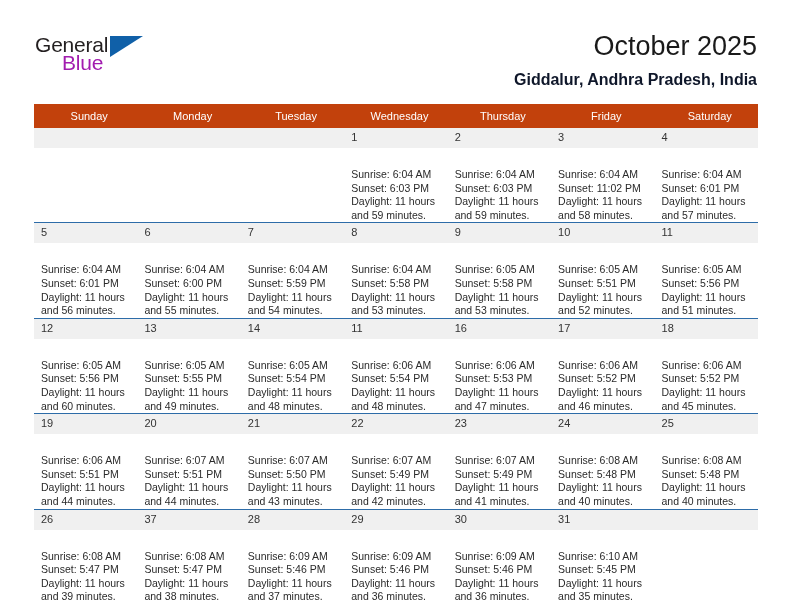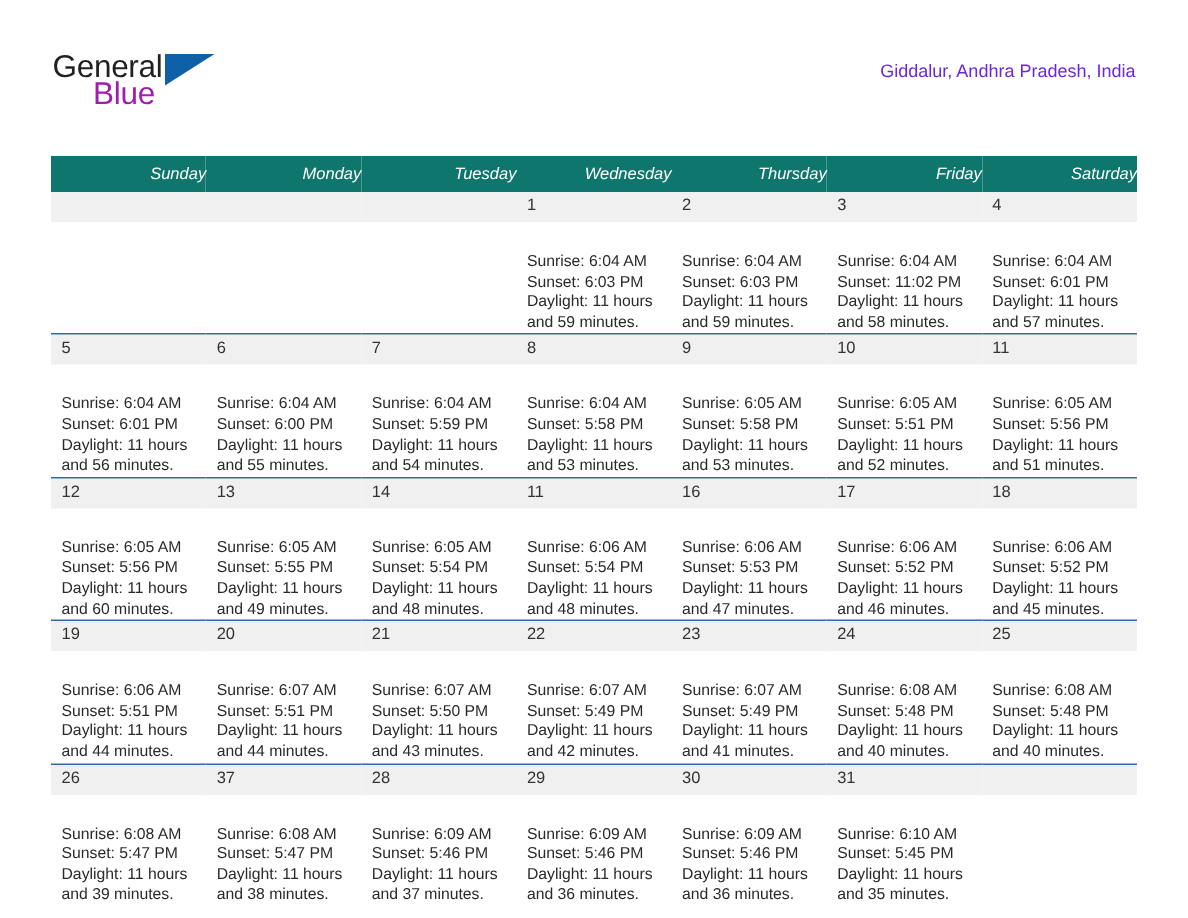--- a/index.html
+++ b/index.html
@@ -71,47 +71,46 @@
     text-align: right;
   }
   .cal-title {
     font-size: 27px;
     font-weight: normal;
     color: #1a1a1a;
     line-height: 33px;
     white-space: nowrap;
   }
   .cal-subtitle {
-    font-size: 12px;
-    font-weight: normal;
-    color: #6d28d9;
+    font-size: 16px;
+    font-weight: bold;
+    color: #0f172a;
     line-height: 20px;
     margin-top: 7px;
     white-space: nowrap;
   }
 
   
   .calendar {
     position: absolute;
     left: 34px;
     top: 104px;
     width: 724px;
     border-collapse: collapse;
     table-layout: fixed;
   }
   .calendar th {
-    background: #0f766e;
+    background: #c2410c;
     color: #ffffff;
     font-size: 11px;
     font-weight: normal;
-    text-align: right;
+    text-align: center;
     padding: 5px 0 5px 7px;
     height: 14px;
     border: none;
-    font-style: italic;
   }
   .calendar td {
     vertical-align: top;
     padding: 0;
     border: none;
     border-top: 1.5px solid #2d6ca8;
     height: 76px;
     box-sizing: border-box;
   }
   .calendar tr.week:first-child td {
@@ -147,20 +146,21 @@
 
   <div class="header">
 
     <div class="logo">
       <span class="logo-general">General</span>
       <span class="logo-triangle"></span>
       <span class="logo-blue">Blue</span>
     </div>
 
     <div class="title-block">
+      <div class="cal-title">October 2025</div>
       <div class="cal-subtitle">Giddalur, Andhra Pradesh, India</div>
     </div>
 
   </div>
 
   <table class="calendar">
     <thead>
       <tr>
         <th>Sunday</th>
         <th>Monday</th>

